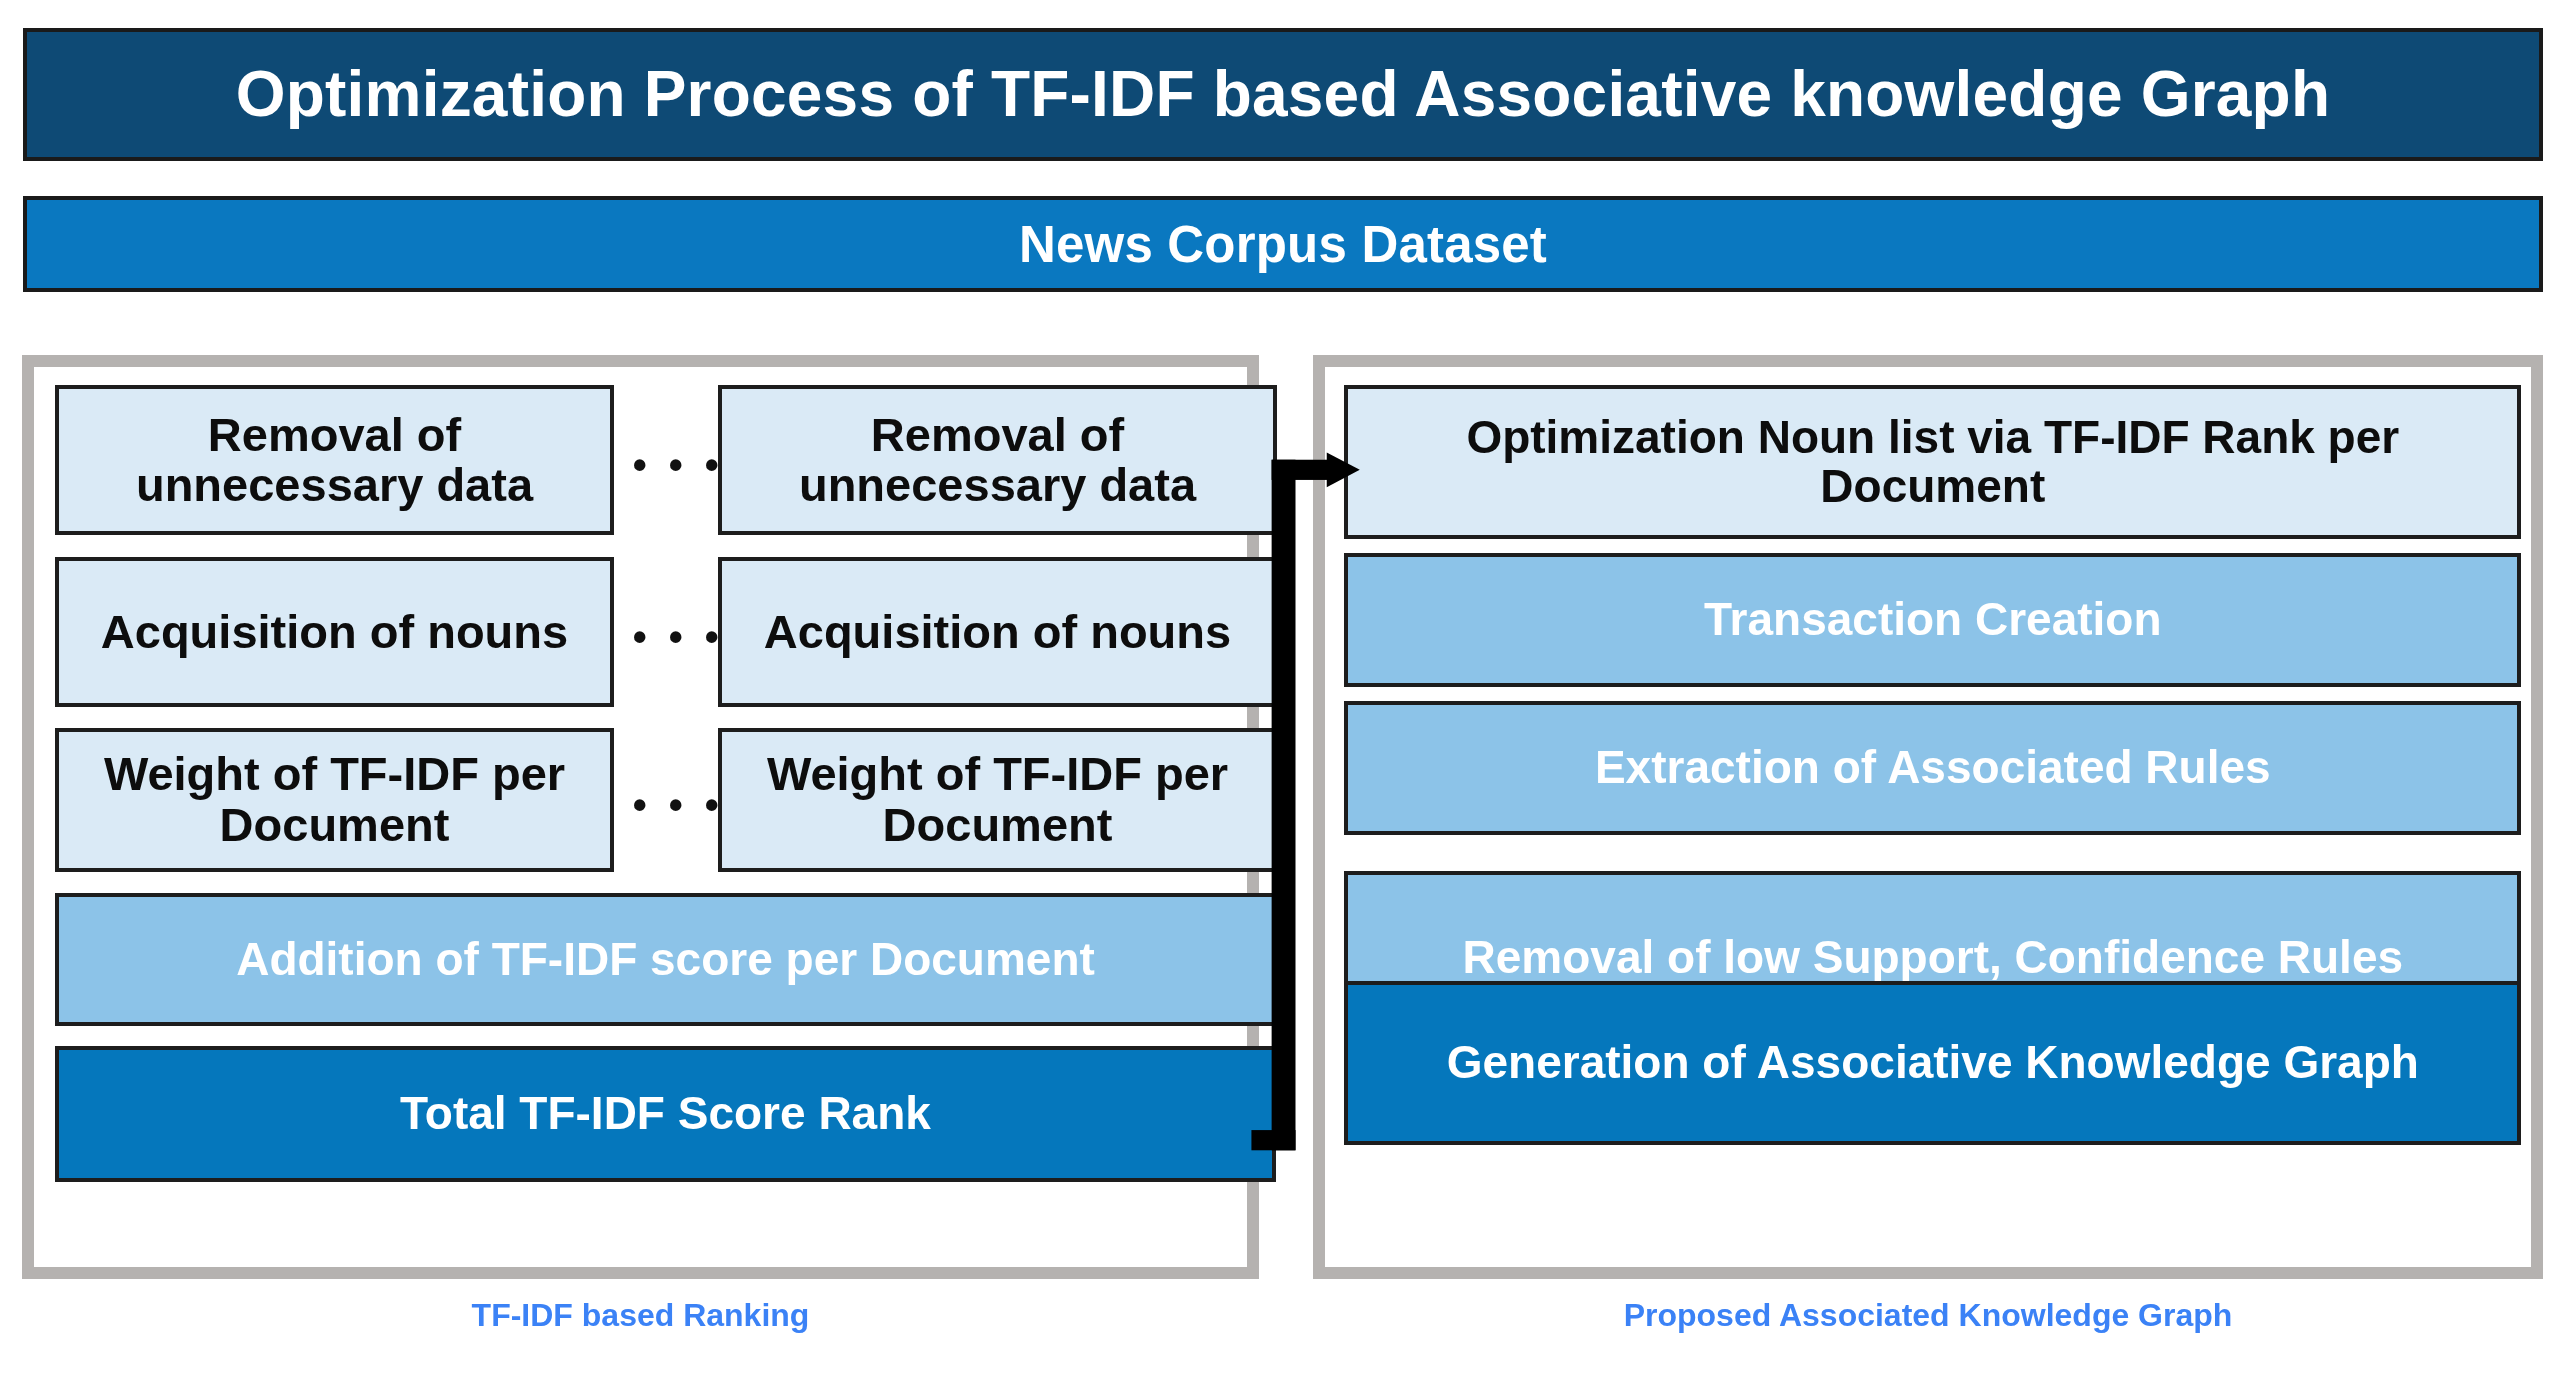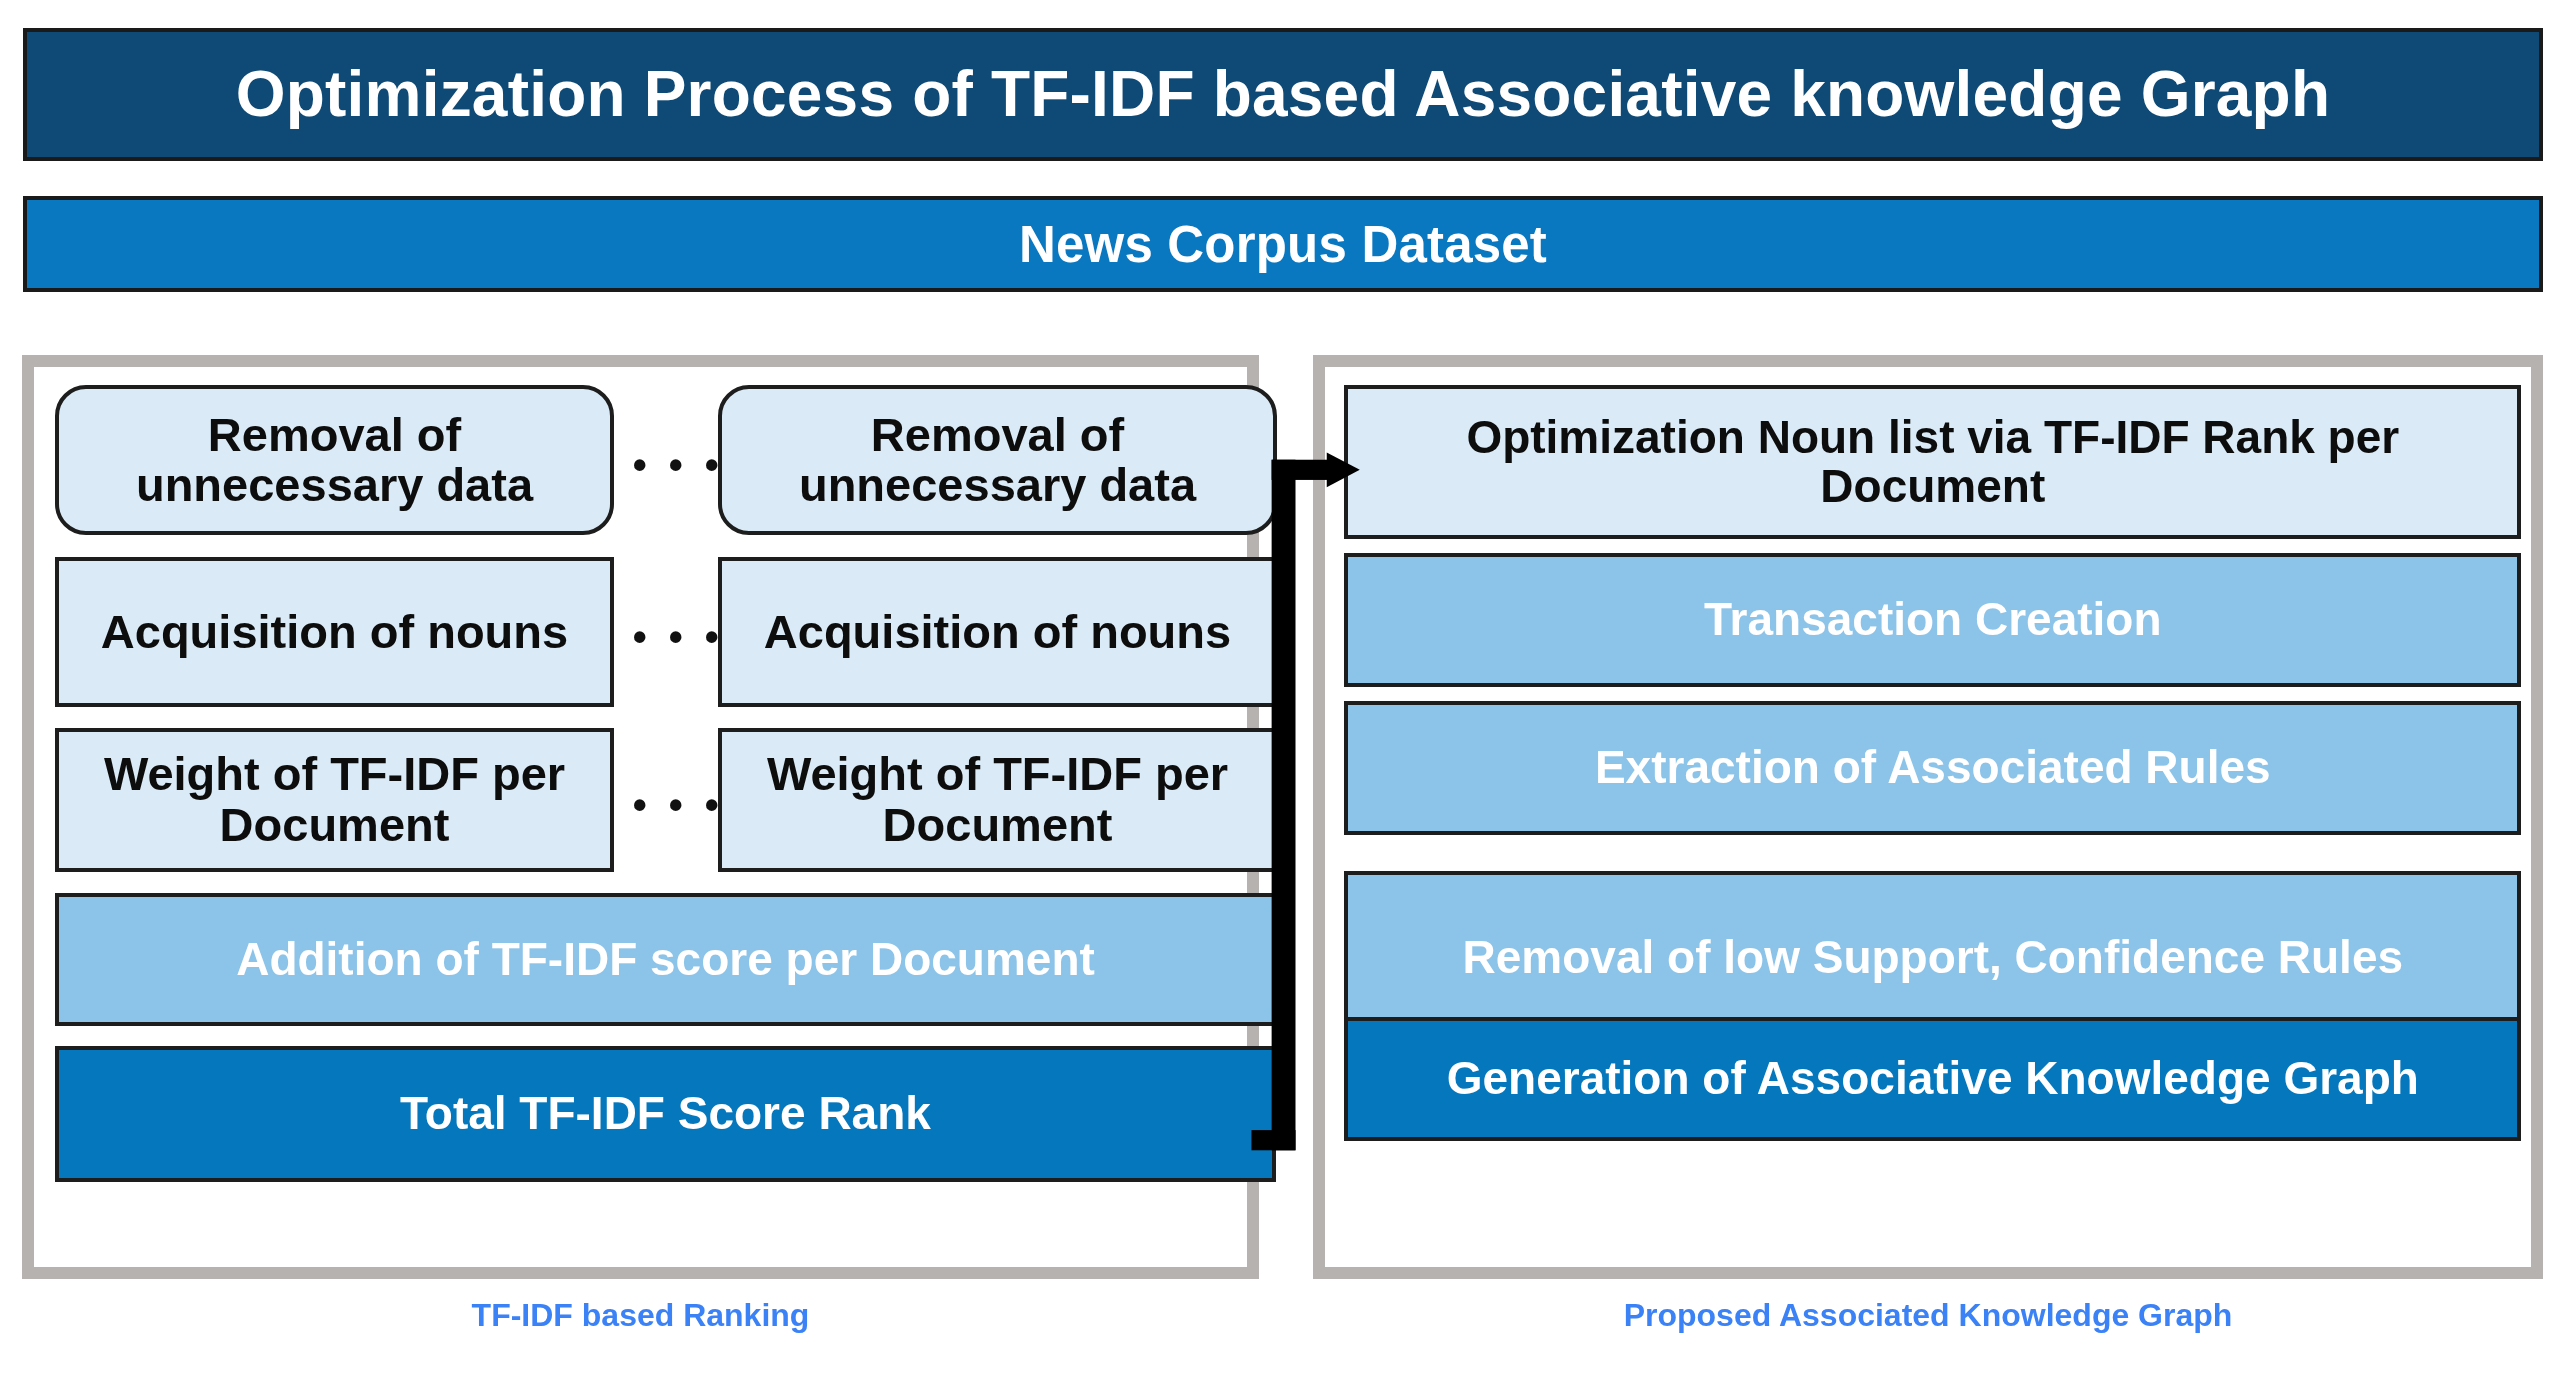--- a/index.html
+++ b/index.html
@@ -64,37 +64,37 @@
     line-height: 1.08;
     padding: 0 7.3px;
   }
   .tone-light  { background: #daeaf6; color: #0d0d0d; }
   .tone-mid    { background: #8cc3e8; color: #ffffff; }
   .tone-strong { background: #0577bc; color: #ffffff; }
 
   
   .lcol-a { left: 21px;  width: 559px; }
   .lcol-b { left: 684px; width: 559px; }
-  .lrow-1 { top: 18.4px;  height: 150px; border-radius: 31px; }
+  .lrow-1 { top: 18.4px;  height: 150px; }
   .lrow-2 { top: 190px; height: 150px; }
   .lrow-3 { top: 361px; height: 144px; }
   .lwide  { left: 21px; width: 1221px; }
   .lrow-4 { top: 526px; height: 133px; }
   .lrow-5 { top: 679px; height: 136px; }
 
   .pbox.left-txt  { font-size: 47px; }
   .pbox.wide-txt  { font-size: 46px; }
 
   
   .rbox { left: 19.3px; width: 1177px; }
   .rrow-1 { top: 18.4px;  height: 154px; }
   .rrow-2 { top: 186px; height: 134px; }
   .rrow-3 { top: 334px; height: 134px; }
   .rrow-4 { top: 504px; height: 174px; }
-  .rrow-5 { top: 650px; height: 124px; }
+  .rrow-5 { top: 614px; height: 164px; }
   .pbox.right-txt { font-size: 46px; }
 
   
   .ellipsis {
     position: absolute;
     left: 595px;
     width: 99px;
     text-align: center;
     font-size: 40px;
     font-weight: bold;

